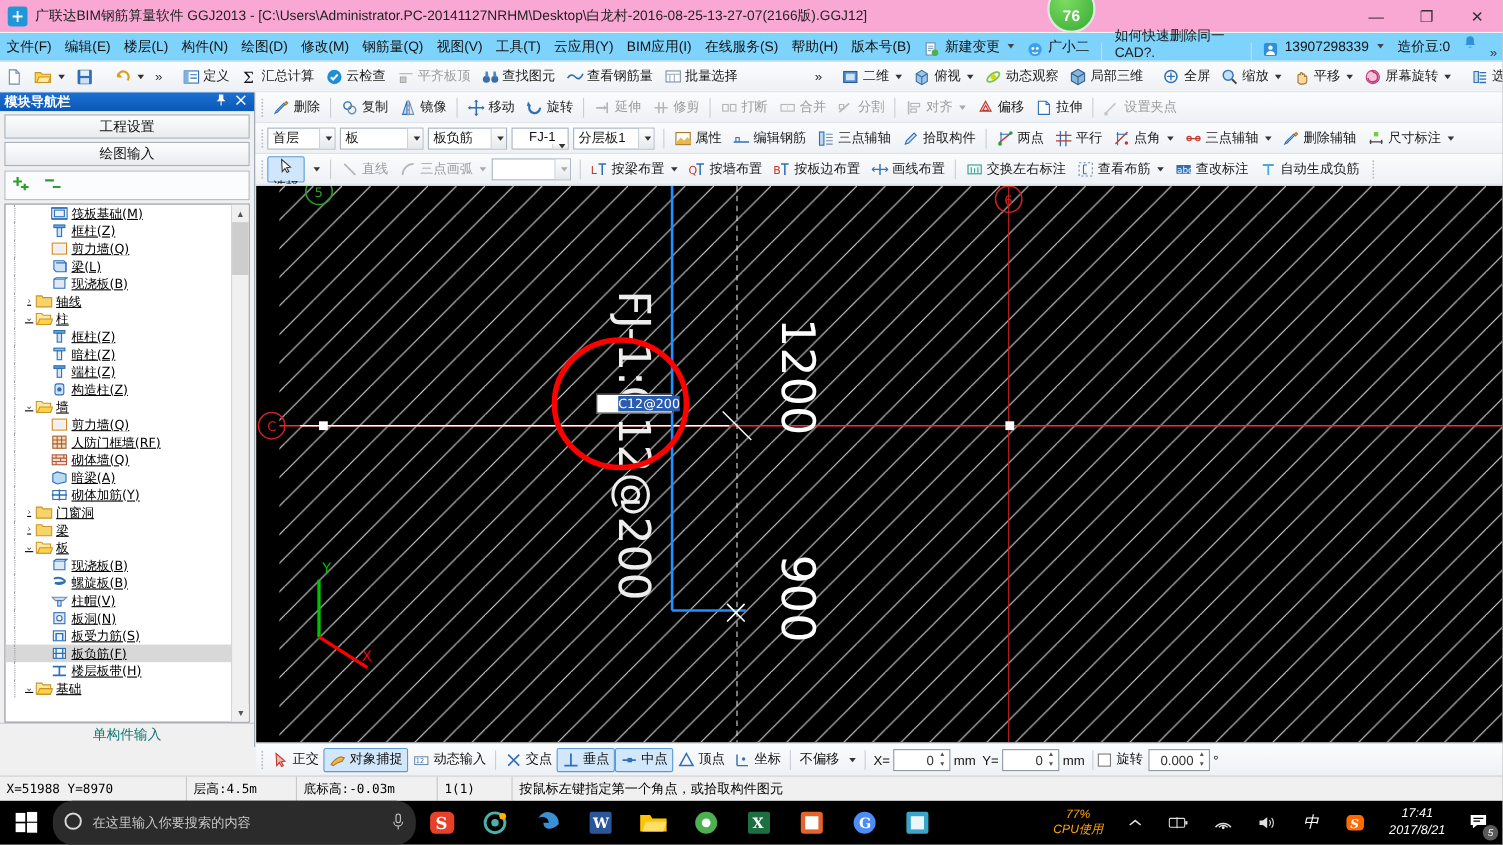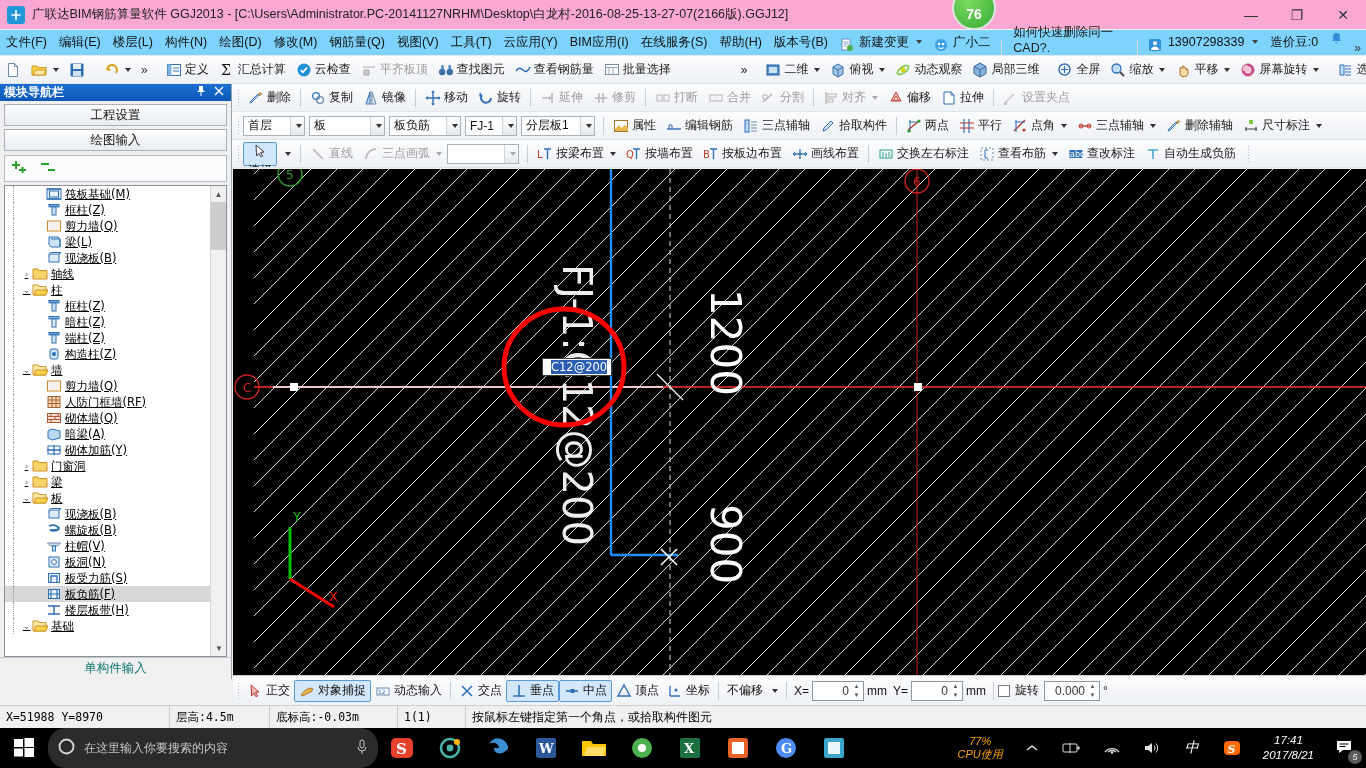--- a/index.html
+++ b/index.html
@@ -547,21 +547,21 @@
       <span class="arrow">
           <span class="dd"></span>
         </span>
     </div>
     <div class="combo" style="width:72px;">
       <span>板负筋</span>
       <span class="arrow">
           <span class="dd"></span>
         </span>
     </div>
-    <div class="combo" style="width:52px;">
+    <div class="combo" style="width:52px;flex-direction:column;">
       <span>FJ-1</span>
       <span class="arrow">
           <span class="dd"></span>
         </span>
     </div>
     <div class="combo" style="width:74px;">
       <span>分层板1</span>
       <span class="arrow">
           <span class="dd"></span>
         </span>
@@ -1079,21 +1079,21 @@
       <text x="60" y="352" fill="#00c400" font-size="13" font-family="DejaVu Sans">Y</text>
       <text x="96" y="432" fill="#ff0000" font-size="13" font-family="DejaVu Sans">X</text>
 
       <text x="53" y="10" fill="#2aa02a" font-size="12" font-family="DejaVu Sans">5</text>
       <text x="680" y="17" fill="#cc2222" font-size="12" font-family="DejaVu Sans">6</text>
       <text x="10" y="223" fill="#cc2222" font-size="12" font-family="DejaVu Sans">C</text>
     </svg>
 
     <div style="position:absolute; left:309px; top:189px; width:70px; height:18px;
                 background:#fff; border:1px solid #3a3a3a; display:flex; align-items:center;
-                padding:0 8px;">
+                padding:0 19px;">
       <span style="background:#2a5db0; color:#fff; font-size:11.5px; font-family:'DejaVu Sans',sans-serif;">C12@200</span>
     </div>
   </div>
 
   <div class="snapbar">
     <div class="grip"></div>
     <div class="snapbtn">
       <span class="ico"><svg width="16" height="16" viewBox="0 0 16 16">
             <path d="M4 2l8 7-3.4.4 2 3.6-1.6.9-2-3.7L4.6 13z" fill="#f2b8b8" stroke="#c0392b"></path>
           </svg></span>

